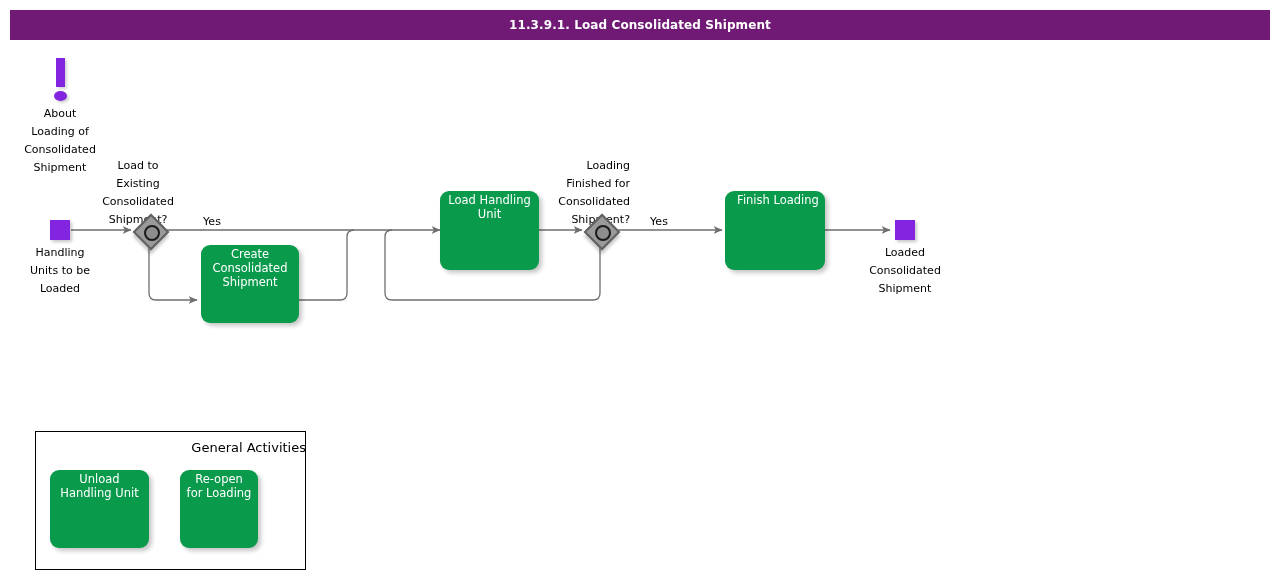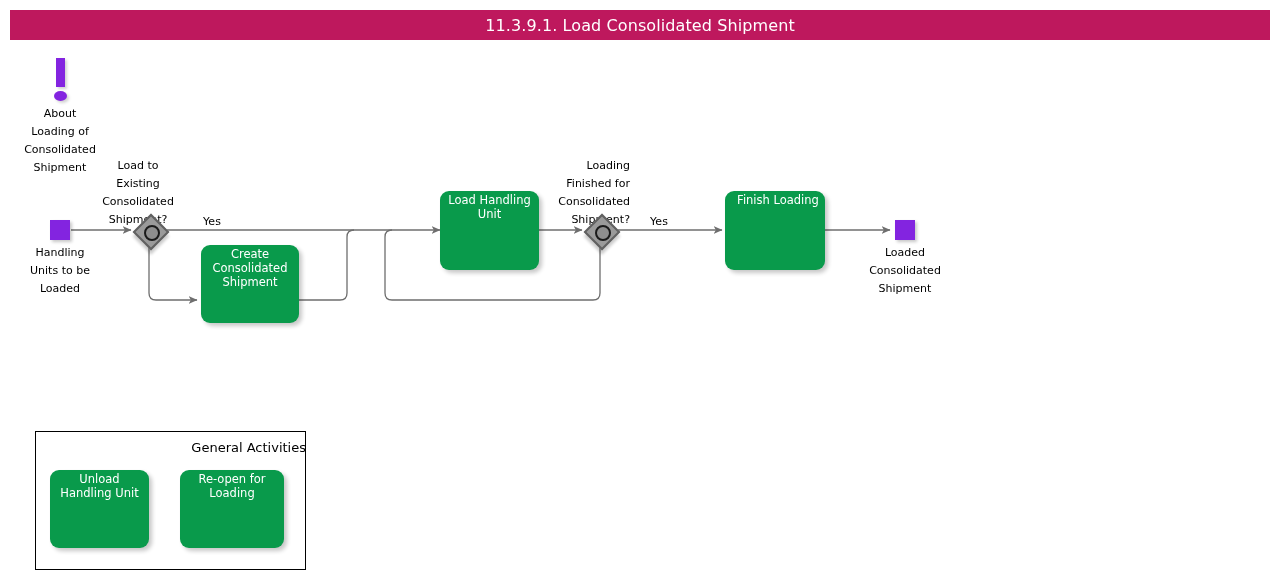--- a/index.html
+++ b/index.html
@@ -6,22 +6,22 @@
   body{
     width:1280px;height:580px;position:relative;overflow:hidden;
     font-family:"DejaVu Sans","Liberation Sans",sans-serif;
     color:#000000;
   }
   #canvas{position:absolute;left:0;top:0;width:1280px;height:580px;}
 
   
   .titlebar{
     position:absolute;left:10px;top:10px;width:1260px;height:30px;
-    background:#be185d;color:#ffffff;
-    font-size:16px;font-weight:normal;
+    background:#701a75;color:#ffffff;
+    font-size:12px;font-weight:bold;
     display:flex;align-items:center;justify-content:center;
     letter-spacing:0.1px;
   }
 
   
   #wires{position:absolute;left:0;top:0;width:1280px;height:580px;}
 
   
   .task{
     position:absolute;background:#099A4B;border-radius:9px;
@@ -168,18 +168,18 @@
 Consolidated
 Shipment</div>
 
   <div class="group" style="left:35px;top:431px;width:271px;height:139px;"></div>
   <div class="group-title" style="left:35px;top:440px;width:271px;">General Activities</div>
 
   <div class="task" style="left:50px;top:470px;width:99px;height:78px;">
     <span>Unload Handling
 Unit</span>
   </div>
-  <div class="task" style="left:180px;top:470px;width:104px;height:78px;">
+  <div class="task" style="left:180px;top:470px;width:78px;height:78px;">
     <span>Re-open for
 Loading</span>
   </div>
 
 </div>
 
 </body></html>

